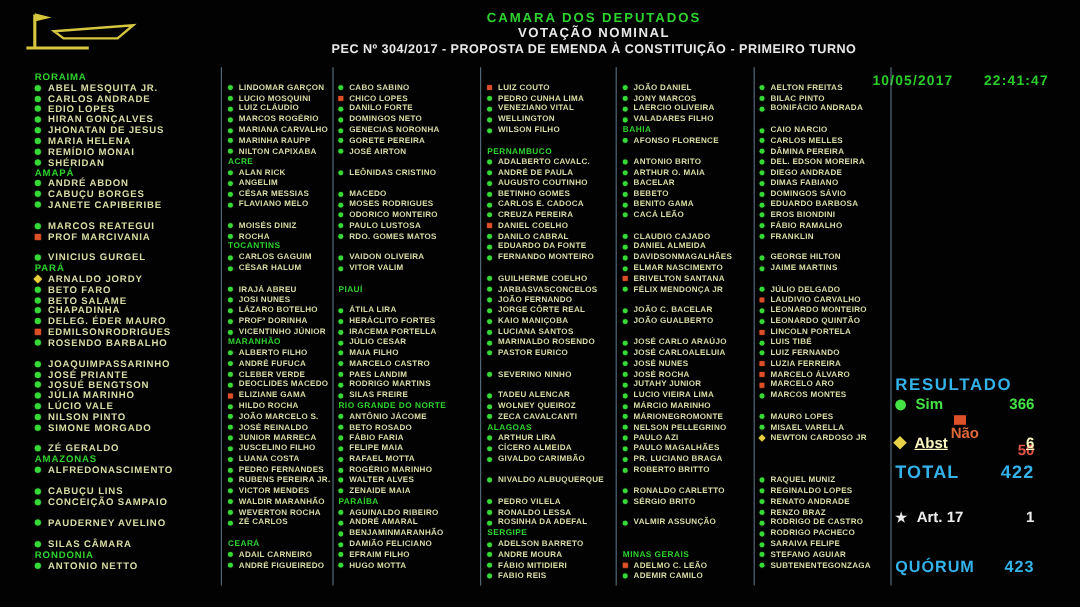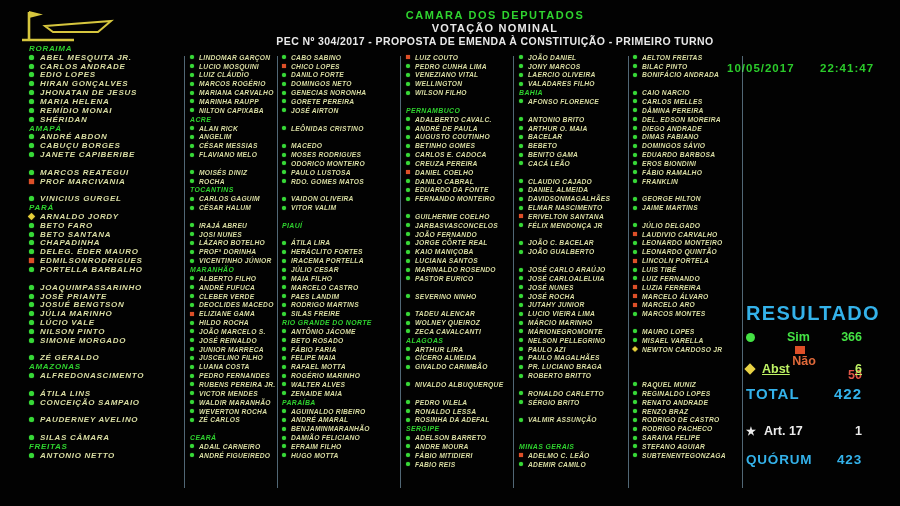--- a/index.html
+++ b/index.html
@@ -10,45 +10,45 @@
   .t1{color:#2fd32f;font-size:11px;letter-spacing:1.6px;}
   .t2{color:#e9e9e9;font-size:11px;letter-spacing:1.2px;}
   .t3{color:#e9e9e9;font-size:10.5px;letter-spacing:.4px;margin-top:1px;}
   .dt{position:absolute;top:26px;color:#2bcb2b;font-size:11.5px;letter-spacing:1px;margin-top:36px;}
   #date{left:727px;} #time{left:820px;}
   .president{position:absolute;left:30px;top:45px;color:#2fd32f;font-size:10.5px;letter-spacing:1px;}
   
   .logo{position:absolute;left:18px;top:4px;}
   
   .divider{position:absolute;top:56px;height:432px;width:1px;background:rgba(148,188,214,.55);}
-  .ncol{position:absolute;top:44px;font-style:italic;}
+  .ncol{position:absolute;top:60px;}
   .row{height:8.85px;display:flex;align-items:center;white-space:nowrap;}
   .hdr{color:#2fd32f;font-size:6.9px;letter-spacing:.4px;}
   .nm{color:#d9dda3;font-size:6.7px;letter-spacing:.25px;}
   .c1 .hdr{font-size:8px;letter-spacing:.7px;}
   .c1 .nm{font-size:8px;letter-spacing:.7px;}
   .vote{width:4px;height:4px;margin-right:5px;flex:none;}
   .c1 .vote{width:5px;height:5px;margin-right:6px;}
   .vote.sim{background:#37d937;border-radius:50%;box-shadow:0 0 1px #37d937;}
   .vote.nao{background:#dd4f28;box-shadow:0 0 1px #dd4f28;}
   .vote.abst{background:#e6cf3a;transform:rotate(45deg);box-shadow:0 0 1px #e6cf3a;}
   
   .results{position:absolute;left:746px;top:0;width:118px;height:506px;}
   .rrow{position:absolute;left:0;width:116px;display:flex;align-items:center;}
-  .res-title{top:302px;color:#34b2ea;font-size:20px;letter-spacing:1.4px;}
+  .res-title{top:312px;color:#34b2ea;font-size:14px;letter-spacing:1.4px;}
   .lg{font-size:12.5px;}
   .lg .val{margin-left:auto;}
-  #row-sim{top:330px;color:#44e244;gap:24px;}
+  #row-sim{top:330px;color:#44e244;}
   #row-nao{top:346px;color:#e0693a;flex-direction:column;} #row-nao .val{color:#e25648;}
-  #row-abst{top:362px;color:#bef264;text-decoration:underline;}
+  #row-abst{top:362px;color:#fef9c3;text-decoration:underline;}
   #row-total{top:385px;color:#34b2ea;font-size:15px;letter-spacing:1px;}
   #row-total .val{margin-left:auto;}
   #row-art{top:424px;color:#ececec;font-size:12.5px;}
   #row-art .val{margin-left:auto;}
-  #row-quorum{top:452px;color:#34b2ea;font-size:13.5px;letter-spacing:.8px;}
+  #row-quorum{top:465px;color:#34b2ea;font-size:13.5px;letter-spacing:.8px;}
   #row-quorum .val{margin-left:auto;}
   .licon{width:9px;height:9px;margin-right:8px;flex:none;}
   .licon.circle{background:#44e244;border-radius:50%;}
   .licon.square{background:#dd4f28;width:10px;height:8px;}
   .licon.diamond{background:#e8d245;transform:rotate(45deg);width:8px;height:8px;}
   .star{color:#ececec;font-size:11px;margin-right:8px;flex:none;}
 </style>
 </head>
 <body>
 
@@ -143,37 +143,37 @@
       <div class="row">
         <span class="vote abst"></span>
         <span class="nm">ARNALDO JORDY</span>
       </div>
       <div class="row">
         <span class="vote sim"></span>
         <span class="nm">BETO FARO</span>
       </div>
       <div class="row">
         <span class="vote sim"></span>
-        <span class="nm">BETO SANTANA</span>
+        <span class="nm">BETO SALAME</span>
       </div>
       <div class="row">
         <span class="vote sim"></span>
         <span class="nm">CHAPADINHA</span>
       </div>
       <div class="row">
         <span class="vote sim"></span>
         <span class="nm">DELEG. ÉDER MAURO</span>
       </div>
       <div class="row">
         <span class="vote nao"></span>
         <span class="nm">EDMILSONRODRIGUES</span>
       </div>
       <div class="row">
         <span class="vote sim"></span>
-        <span class="nm">PORTELLA BARBALHO</span>
+        <span class="nm">ROSENDO BARBALHO</span>
       </div>
       <div class="row"></div>
       <div class="row">
         <span class="vote sim"></span>
         <span class="nm">JOAQUIMPASSARINHO</span>
       </div>
       <div class="row">
         <span class="vote sim"></span>
         <span class="nm">JOSÉ PRIANTE</span>
       </div>
@@ -203,37 +203,37 @@
         <span class="nm">ZÉ GERALDO</span>
       </div>
       <div class="row hdr">AMAZONAS</div>
       <div class="row">
         <span class="vote sim"></span>
         <span class="nm">ALFREDONASCIMENTO</span>
       </div>
       <div class="row"></div>
       <div class="row">
         <span class="vote sim"></span>
-        <span class="nm">ÁTILA LINS</span>
+        <span class="nm">CABUÇU LINS</span>
       </div>
       <div class="row">
         <span class="vote sim"></span>
         <span class="nm">CONCEIÇÃO SAMPAIO</span>
       </div>
       <div class="row"></div>
       <div class="row">
         <span class="vote sim"></span>
         <span class="nm">PAUDERNEY AVELINO</span>
       </div>
       <div class="row"></div>
       <div class="row">
         <span class="vote sim"></span>
         <span class="nm">SILAS CÂMARA</span>
       </div>
-      <div class="row hdr">FREITAS</div>
+      <div class="row hdr">RONDONIA</div>
       <div class="row">
         <span class="vote sim"></span>
         <span class="nm">ANTONIO NETTO</span>
       </div>
     </div>
   <div class="ncol" style="left:190px;width:84px">
       <div class="row"></div>
       <div class="row">
         <span class="vote sim"></span>
         <span class="nm">LINDOMAR GARÇON</span>

